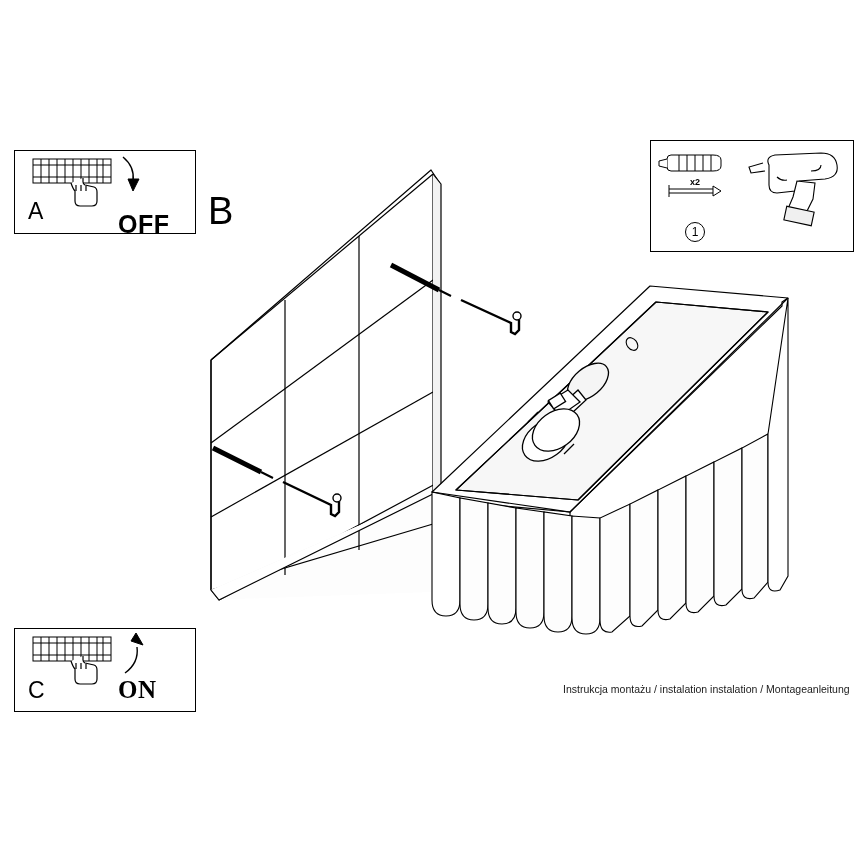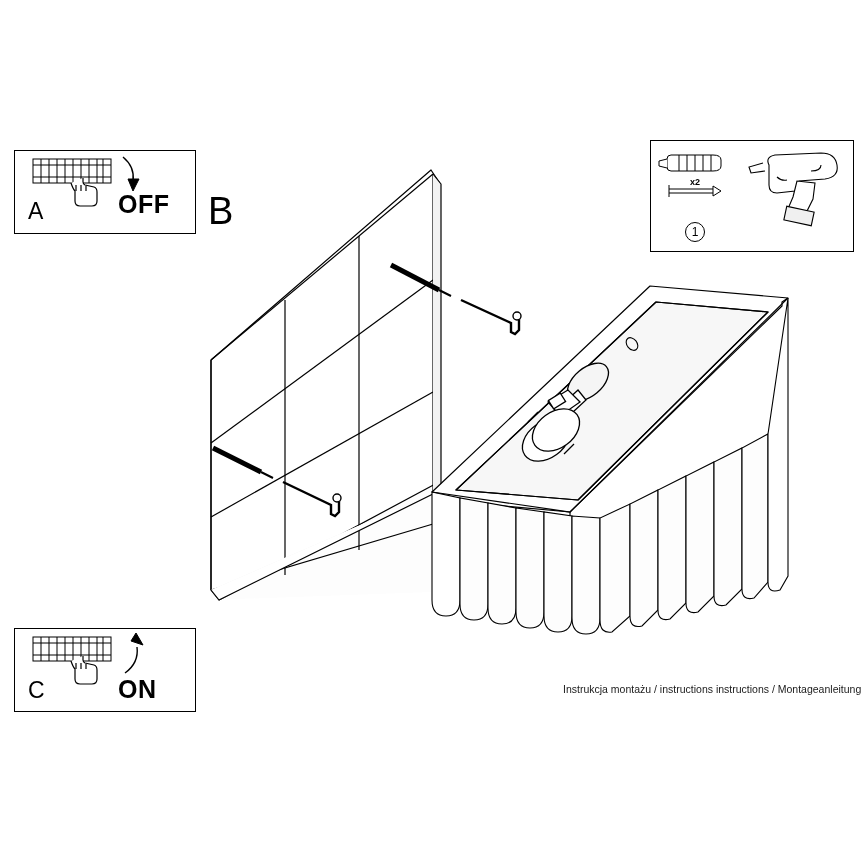--- a/index.html
+++ b/index.html
@@ -107,21 +107,21 @@
         <path d="M71 35 l0 5"></path>
       </g>
 
       <g stroke="#000" fill="#000" stroke-width="1.4">
         <path d="M108 6 q12 10 10 24" fill="none"></path>
         <polygon points="113,28 124,28 118,40" stroke-width="1"></polygon>
       </g>
     </svg>
   </div>
   <div class="abs step-letter" style="left:28px; top:200px;">A</div>
-  <div class="abs step-word" style="left:118px; top:192px;">OFF</div>
+  <div class="abs step-word" style="left:118px; top:212px;">OFF</div>
 
   <div class="abs step-box" style="left:14px; top:628px; width:182px; height:84px;">
     <svg width="178" height="80" viewBox="0 0 178 80">
       <g stroke="#000" fill="#fff" stroke-width="1">
         <rect x="18" y="8" width="78" height="24"></rect>
         <line x1="18" y1="14" x2="96" y2="14"></line>
         <line x1="18" y1="26" x2="96" y2="26"></line>
         <line x1="26" y1="8" x2="26" y2="32"></line>
         <line x1="34" y1="8" x2="34" y2="32"></line>
         <line x1="42" y1="8" x2="42" y2="32"></line>
@@ -139,21 +139,21 @@
         <path d="M71 35 l0 5"></path>
       </g>
 
       <g stroke="#000" fill="#000" stroke-width="1.4">
         <path d="M110 44 q14 -10 12 -26" fill="none"></path>
         <polygon points="116,12 128,16 121,4" stroke-width="1"></polygon>
       </g>
     </svg>
   </div>
   <div class="abs step-letter" style="left:28px; top:679px;">C</div>
-  <div class="abs step-word" style="left:118px; top:677px;">ON</div>
+  <div class="abs step-word" style="left:118px; top:677px;font-family:Liberation Serif, serif;">ON</div>
 
   <div class="abs big-letter" style="left:208px; top:192px;">B</div>
 
   <div class="abs tool-box" style="left:650px; top:140px; width:204px; height:112px;">
     <svg width="200" height="108" viewBox="0 0 200 108">
 
       <g stroke="#000" fill="#fff" stroke-width="1">
         <path d="M20 14 l42 0 q8 0 8 5 l0 6 q0 5 -8 5 l-42 0 q-4 0 -4 -4 l0 -8 q0 -4 4 -4 z"></path>
         <line x1="28" y1="14" x2="28" y2="30"></line>
         <line x1="36" y1="14" x2="36" y2="30"></line>
@@ -274,16 +274,16 @@
       <path d="M118 160 L128 150"></path>
       <path d="M154 192 L164 182"></path>
     </g>
 
     <g stroke="#000" stroke-width="1.1" fill="none">
       <ellipse cx="222" cy="82" rx="5" ry="7" transform="rotate(-38 222 82)"></ellipse>
     </g>
   </svg>
 
   <div class="abs" style="left:563px; top:682px;">
-    <div class="caption">Instrukcja montażu / instructions instructions / Montageanleitung</div>
+    <div class="caption">Instrukcja montażu / instalation instalation / Montageanleitung</div>
   </div>
 
 </div>
 
 </body></html>

